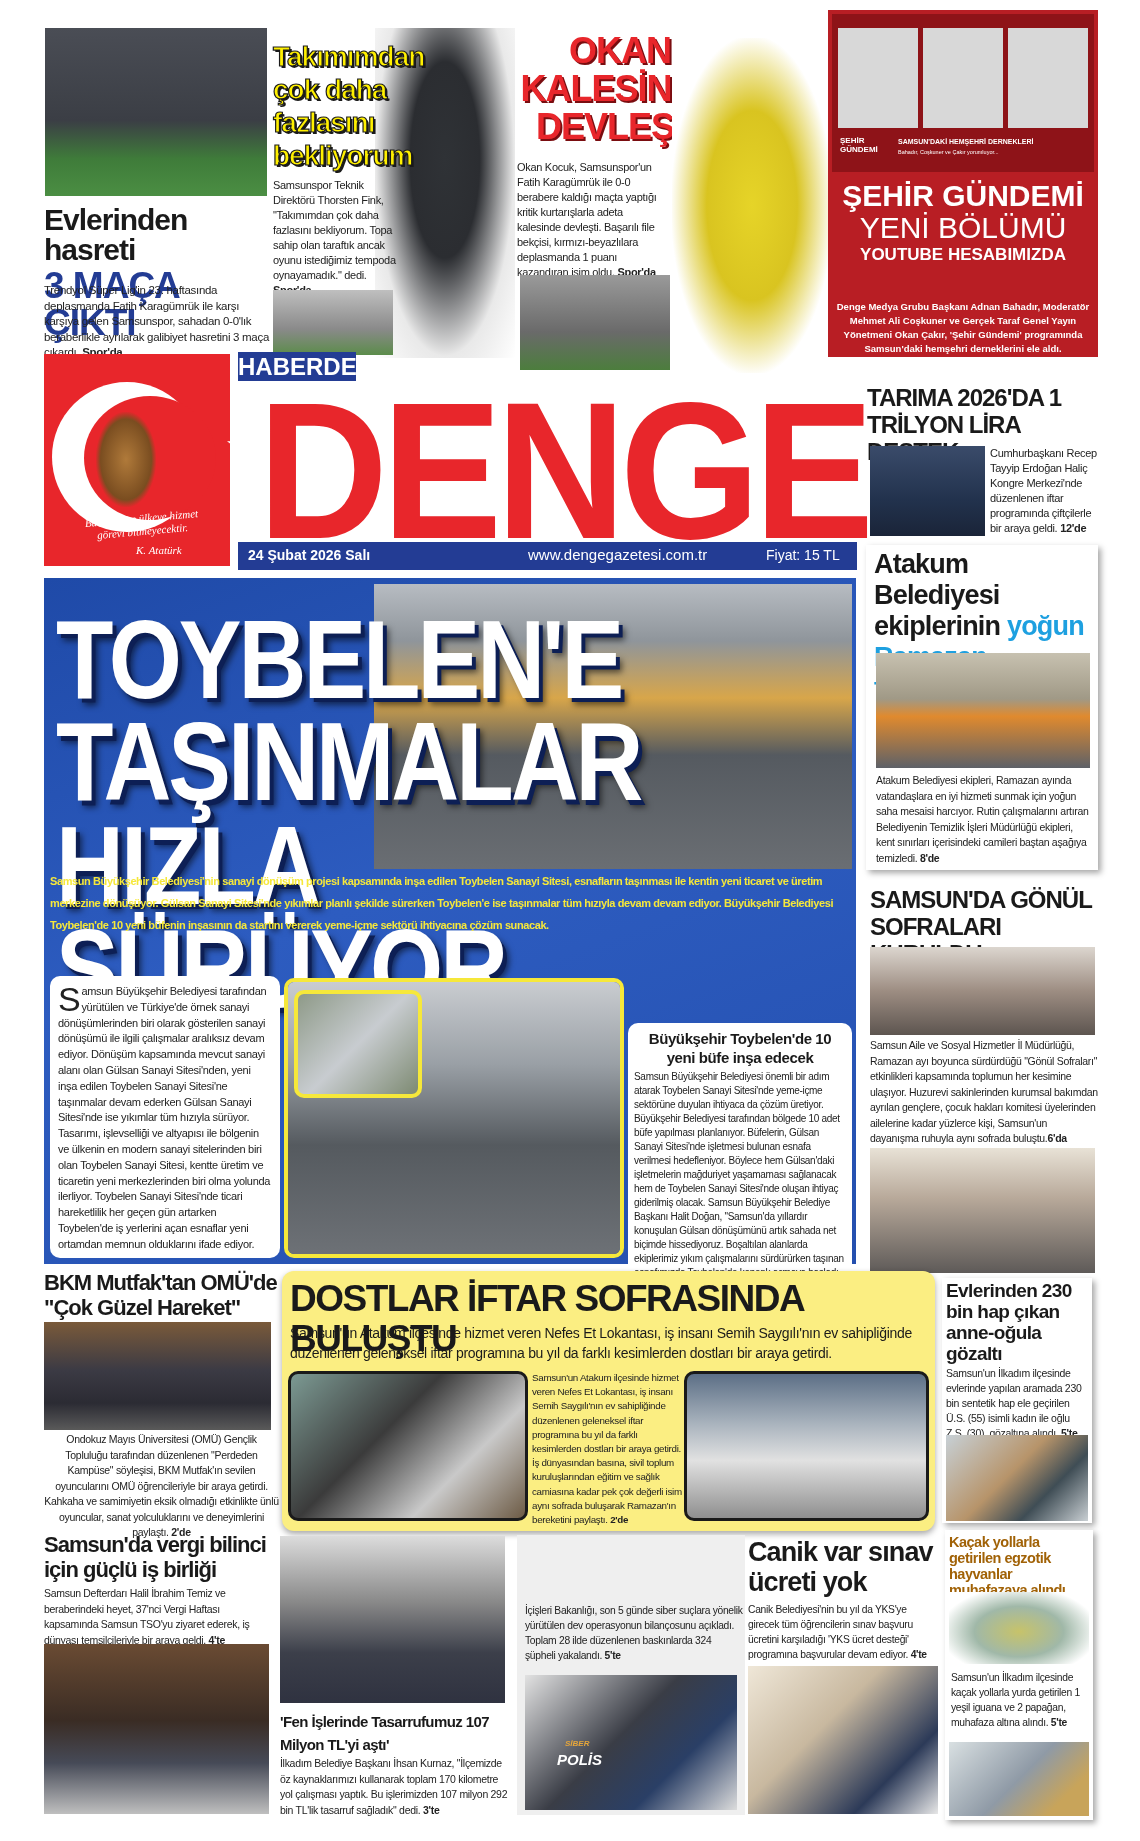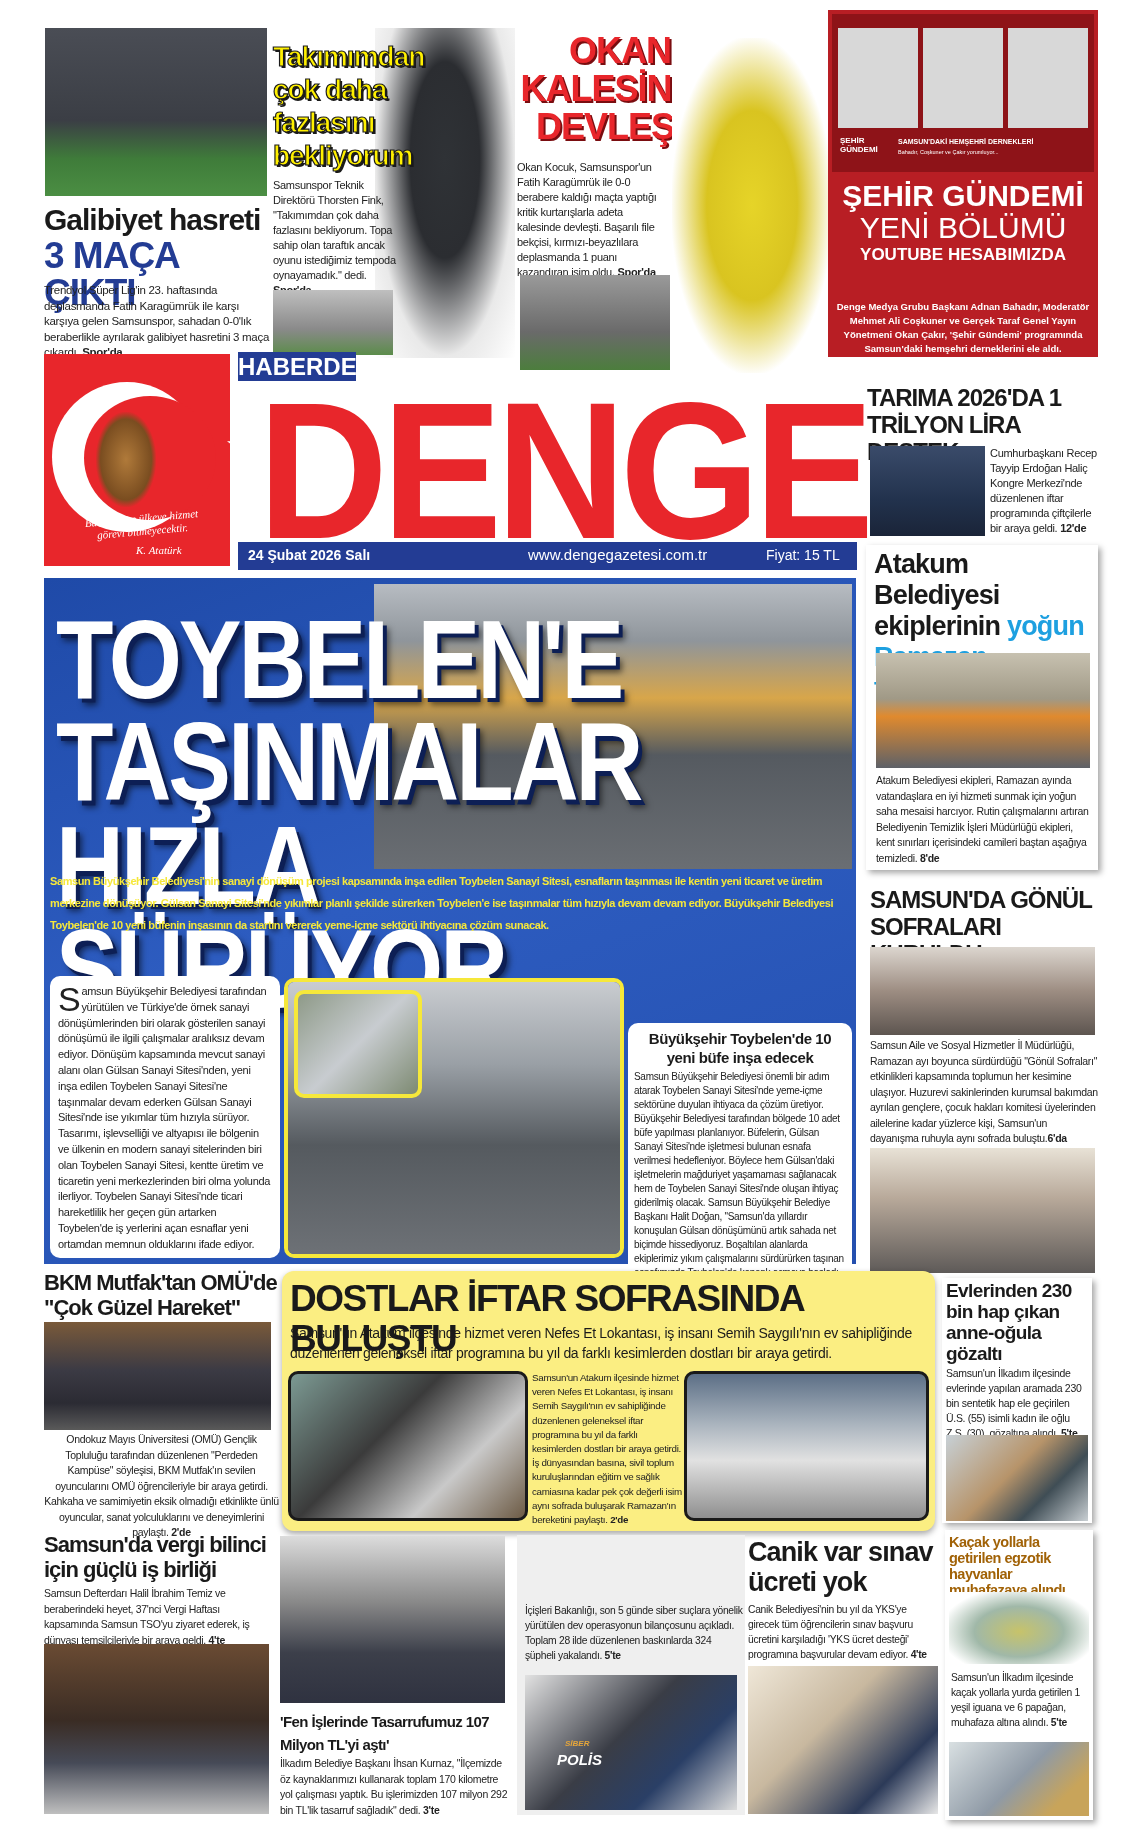--- a/index.html
+++ b/index.html
@@ -49,21 +49,21 @@
   .white-card { background: #fff; border-radius: 10px; }
 
   .yellow-box { background: #fbee82; border-radius: 12px; box-shadow: 0 3px 6px rgba(0,0,0,0.35); }
   .shadow-card { background: #fff; box-shadow: 3px 3px 6px rgba(0,0,0,0.35); }
 </style>
 </head>
 <body>
 
 <div class="photo ph-stadium" style="left:45px;top:28px;width:222px;height:168px;"></div>
 <div class="abs headline" style="left:44px;top:205px;width:230px;">
-  <div style="font-size:30px;color:#1a1a1a;">Galibiyet hasreti</div>
+  <div style="font-size:30px;color:#1a1a1a;">Evlerinden hasreti</div>
   <div style="font-size:37px;color:#233c94;margin-top:2px;">3 MAÇA ÇIKTI</div>
 </div>
 <div class="abs body-text" style="left:44px;top:283px;width:230px;">
   <span>Trendyol Süper Lig'in 23. haftasında deplasmanda Fatih Karagümrük ile karşı karşıya gelen Samsunspor, sahadan 0-0'lık beraberlikle ayrılarak galibiyet hasretini 3 maça çıkardı.</span> <span class="ref">Spor'da</span>
 </div>
 
 <div class="photo ph-coach" style="left:375px;top:28px;width:140px;height:330px;"></div>
 <div class="abs headline" style="left:273px;top:40px;width:160px;font-size:28px;line-height:33px;color:#fff000;-webkit-text-stroke:1.2px #1a1a1a;text-shadow:2px 2px 0 #1a1a1a;">Takımımdan çok daha fazlasını bekliyorum</div>
 <div class="abs body-text" style="left:273px;top:178px;width:128px;font-size:11px;line-height:15px;">
   <span>Samsunspor Teknik Direktörü Thorsten Fink, "Takımımdan çok daha fazlasını bekliyorum. Topa sahip olan taraftık ancak oyunu istediğimiz tempoda oynayamadık." dedi.</span> <span class="ref">Spor'da</span>
@@ -224,16 +224,16 @@
 <div class="abs headline" style="left:748px;top:1537px;width:190px;font-size:27px;line-height:30px;letter-spacing:-0.9px;">Canik var sınav ücreti yok</div>
 <div class="abs body-text" style="left:748px;top:1602px;width:190px;font-size:10.3px;line-height:15px;">
   <span>Canik Belediyesi'nin bu yıl da YKS'ye girecek tüm öğrencilerin sınav başvuru ücretini karşıladığı 'YKS ücret desteği' programına başvurular devam ediyor.</span> <span class="ref">4'te</span>
 </div>
 <div class="photo ph-mayor" style="left:748px;top:1666px;width:190px;height:148px;"></div>
 
 <div class="abs shadow-card" style="left:945px;top:1530px;width:148px;height:290px;padding:4px 4px;">
   <div class="headline" style="font-size:14.5px;line-height:16px;color:#a16207;letter-spacing:-0.5px;">Kaçak yollarla getirilen egzotik hayvanlar muhafazaya alındı</div>
   <div class="photo ph-iguana" style="left:4px;top:62px;width:140px;height:72px;"></div>
   <div class="abs body-text" style="left:6px;top:140px;width:140px;font-size:10.3px;line-height:15px;">
-    <span>Samsun'un İlkadım ilçesinde kaçak yollarla yurda getirilen 1 yeşil iguana ve 6 papağan, muhafaza altına alındı.</span> <span class="ref">5'te</span>
+    <span>Samsun'un İlkadım ilçesinde kaçak yollarla yurda getirilen 1 yeşil iguana ve 2 papağan, muhafaza altına alındı.</span> <span class="ref">5'te</span>
   </div>
   <div class="photo ph-parrot" style="left:4px;top:212px;width:140px;height:74px;"></div>
 </div>
 
 </body></html>

